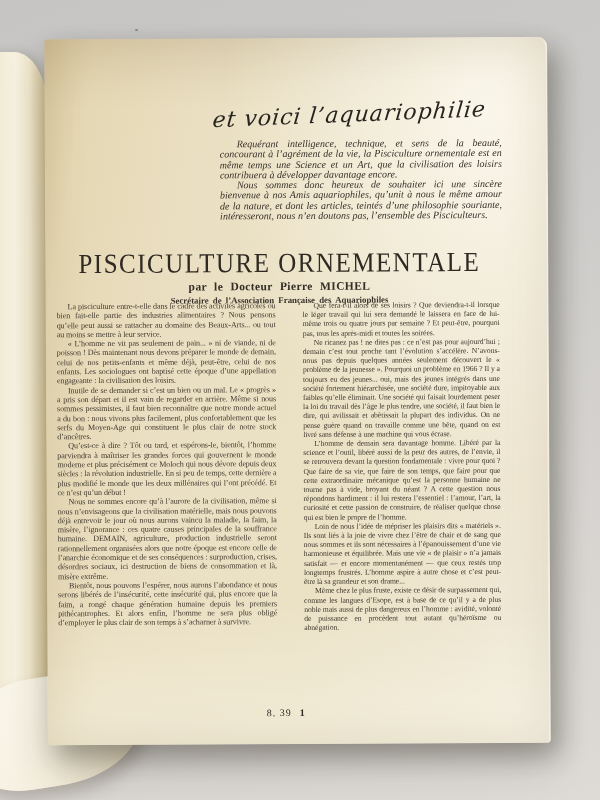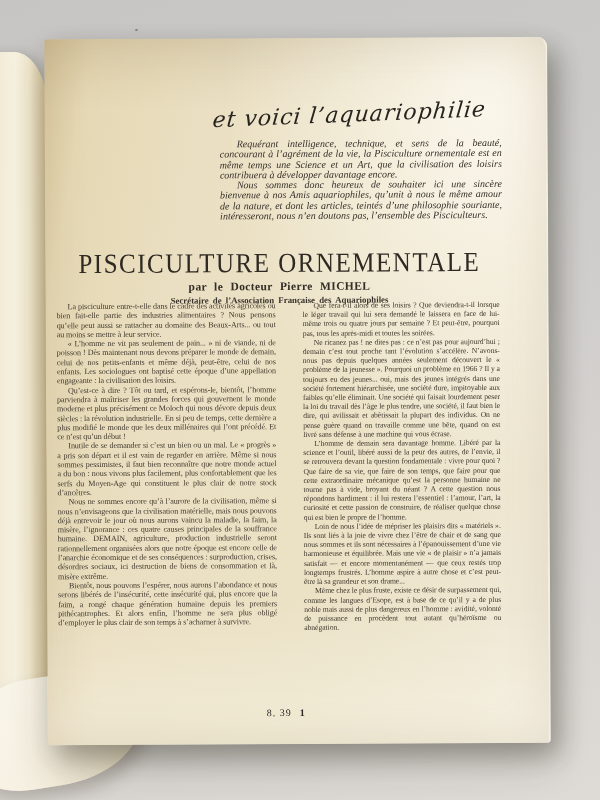--- a/index.html
+++ b/index.html
@@ -93,22 +93,22 @@
   <div class="headblock">
     <div class="title">PISCICULTURE ORNEMENTALE</div>
     <div class="byline">par le Docteur Pierre MICHEL</div>
     <div class="affil">Secrétaire de l’Association Française des Aquariophiles</div>
   </div>
 
   <div class="cols">
     <div class="col col-left">
       <p>La pisciculture entre-t-elle dans le cadre des activités agricoles ou bien fait-elle partie des industries alimentaires ? Nous pensons qu’elle peut aussi se rattacher au domaine des Beaux-Arts... ou tout au moins se mettre à leur service.</p>
       <p>« L’homme ne vit pas seulement de pain... » ni de viande, ni de poisson ! Dès maintenant nous devons préparer le monde de demain, celui de nos petits-enfants et même déjà, peut-être, celui de nos enfants. Les sociologues ont baptisé cette époque d’une appellation engageante : la civilisation des loisirs.</p>
+      <p>Inutile de se demander si c’est un bien ou un mal. Le « progrès » a pris son départ et il est vain de regarder en arrière. Même si nous sommes pessimistes, il faut bien reconnaître que notre monde actuel a du bon : nous vivons plus facilement, plus confortablement que les serfs du Moyen-Age qui constituent le plus clair de notre stock d’ancêtres.</p>
       <p>Qu’est-ce à dire ? Tôt ou tard, et espérons-le, bientôt, l’homme parviendra à maîtriser les grandes forces qui gouvernent le monde moderne et plus précisément ce Moloch qui nous dévore depuis deux siècles : la révolution industrielle. En si peu de temps, cette dernière a plus modifié le monde que les deux millénaires qui l’ont précédé. Et ce n’est qu’un début !</p>
-      <p>Inutile de se demander si c’est un bien ou un mal. Le « progrès » a pris son départ et il est vain de regarder en arrière. Même si nous sommes pessimistes, il faut bien reconnaître que notre monde actuel a du bon : nous vivons plus facilement, plus confortablement que les serfs du Moyen-Age qui constituent le plus clair de notre stock d’ancêtres.</p>
       <p>Nous ne sommes encore qu’à l’aurore de la civilisation, même si nous n’envisageons que la civilisation matérielle, mais nous pouvons déjà entrevoir le jour où nous aurons vaincu la maladie, la faim, la misère, l’ignorance : ces quatre causes principales de la souffrance humaine. DEMAIN, agriculture, production industrielle seront rationnellement organisées alors que notre époque est encore celle de l’anarchie économique et de ses conséquences : surproduction, crises, désordres sociaux, ici destruction de biens de consommation et là, misère extrême.</p>
       <p>Bientôt, nous pouvons l’espérer, nous aurons l’abondance et nous serons libérés de l’insécurité, cette insécurité qui, plus encore que la faim, a rongé chaque génération humaine depuis les premiers pithécantrophes. Et alors enfin, l’homme ne sera plus obligé d’employer le plus clair de son temps à s’acharner à survivre.</p>
     </div>
     <div class="col col-right">
       <p>Que fera-t-il alors de ses loisirs ? Que deviendra-t-il lorsque le léger travail qui lui sera demandé le laissera en face de lui-même trois ou quatre jours par semaine ? Et peut-être, pourquoi pas, tous les après-midi et toutes les soirées.</p>
       <p>Ne ricanez pas ! ne dites pas : ce n’est pas pour aujourd’hui ; demain c’est tout proche tant l’évolution s’accélère. N’avons-nous pas depuis quelques années seulement découvert le « problème de la jeunesse ». Pourquoi un problème en 1966 ? Il y a toujours eu des jeunes... oui, mais des jeunes intégrés dans une société fortement hiérarchisée, une société dure, impitoyable aux faibles qu’elle éliminait. Une société qui faisait lourdement peser la loi du travail dès l’âge le plus tendre, une société, il faut bien le dire, qui avilissait et abêtissait la plupart des individus. On ne pense guère quand on travaille comme une bête, quand on est livré sans défense à une machine qui vous écrase.</p>
       <p>L’homme de demain sera davantage homme. Libéré par la science et l’outil, libéré aussi de la peur des autres, de l’envie, il se retrouvera devant la question fondamentale : vivre pour quoi ? Que faire de sa vie, que faire de son temps, que faire pour que cette extraordinaire mécanique qu’est la personne humaine ne tourne pas à vide, broyant du néant ? A cette question nous répondons hardiment : il lui restera l’essentiel : l’amour, l’art, la curiosité et cette passion de construire, de réaliser quelque chose qui est bien le propre de l’homme.</p>
       <p>Loin de nous l’idée de mépriser les plaisirs dits « matériels ». Ils sont liés à la joie de vivre chez l’être de chair et de sang que nous sommes et ils sont nécessaires à l’épanouissement d’une vie harmonieuse et équilibrée. Mais une vie « de plaisir » n’a jamais satisfait — et encore momentanément — que ceux restés trop longtemps frustrés. L’homme aspire à autre chose et c’est peut-être là sa grandeur et son drame...</p>
       <p>Même chez le plus fruste, existe ce désir de surpassement qui, comme les langues d’Esope, est à base de ce qu’il y a de plus noble mais aussi de plus dangereux en l’homme : avidité, volonté de puissance en procèdent tout autant qu’héroïsme ou abnégation.</p>
     </div>

